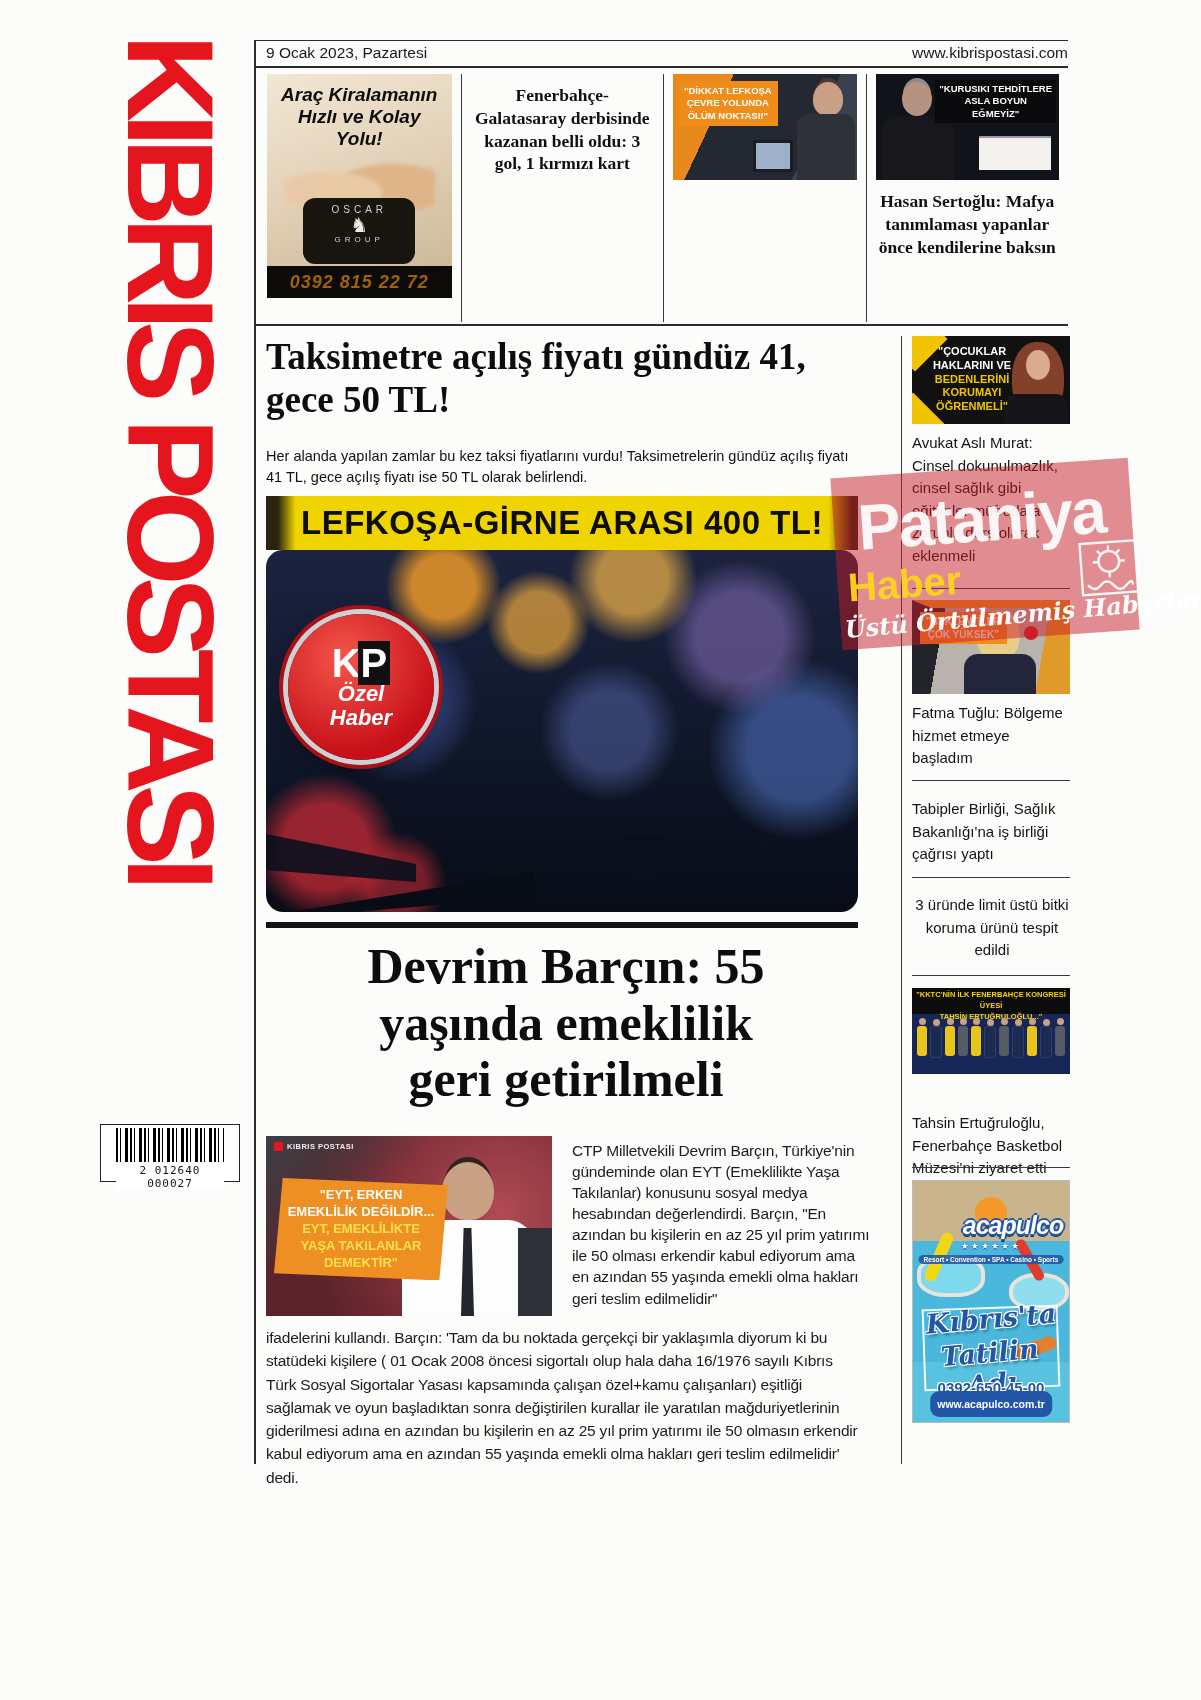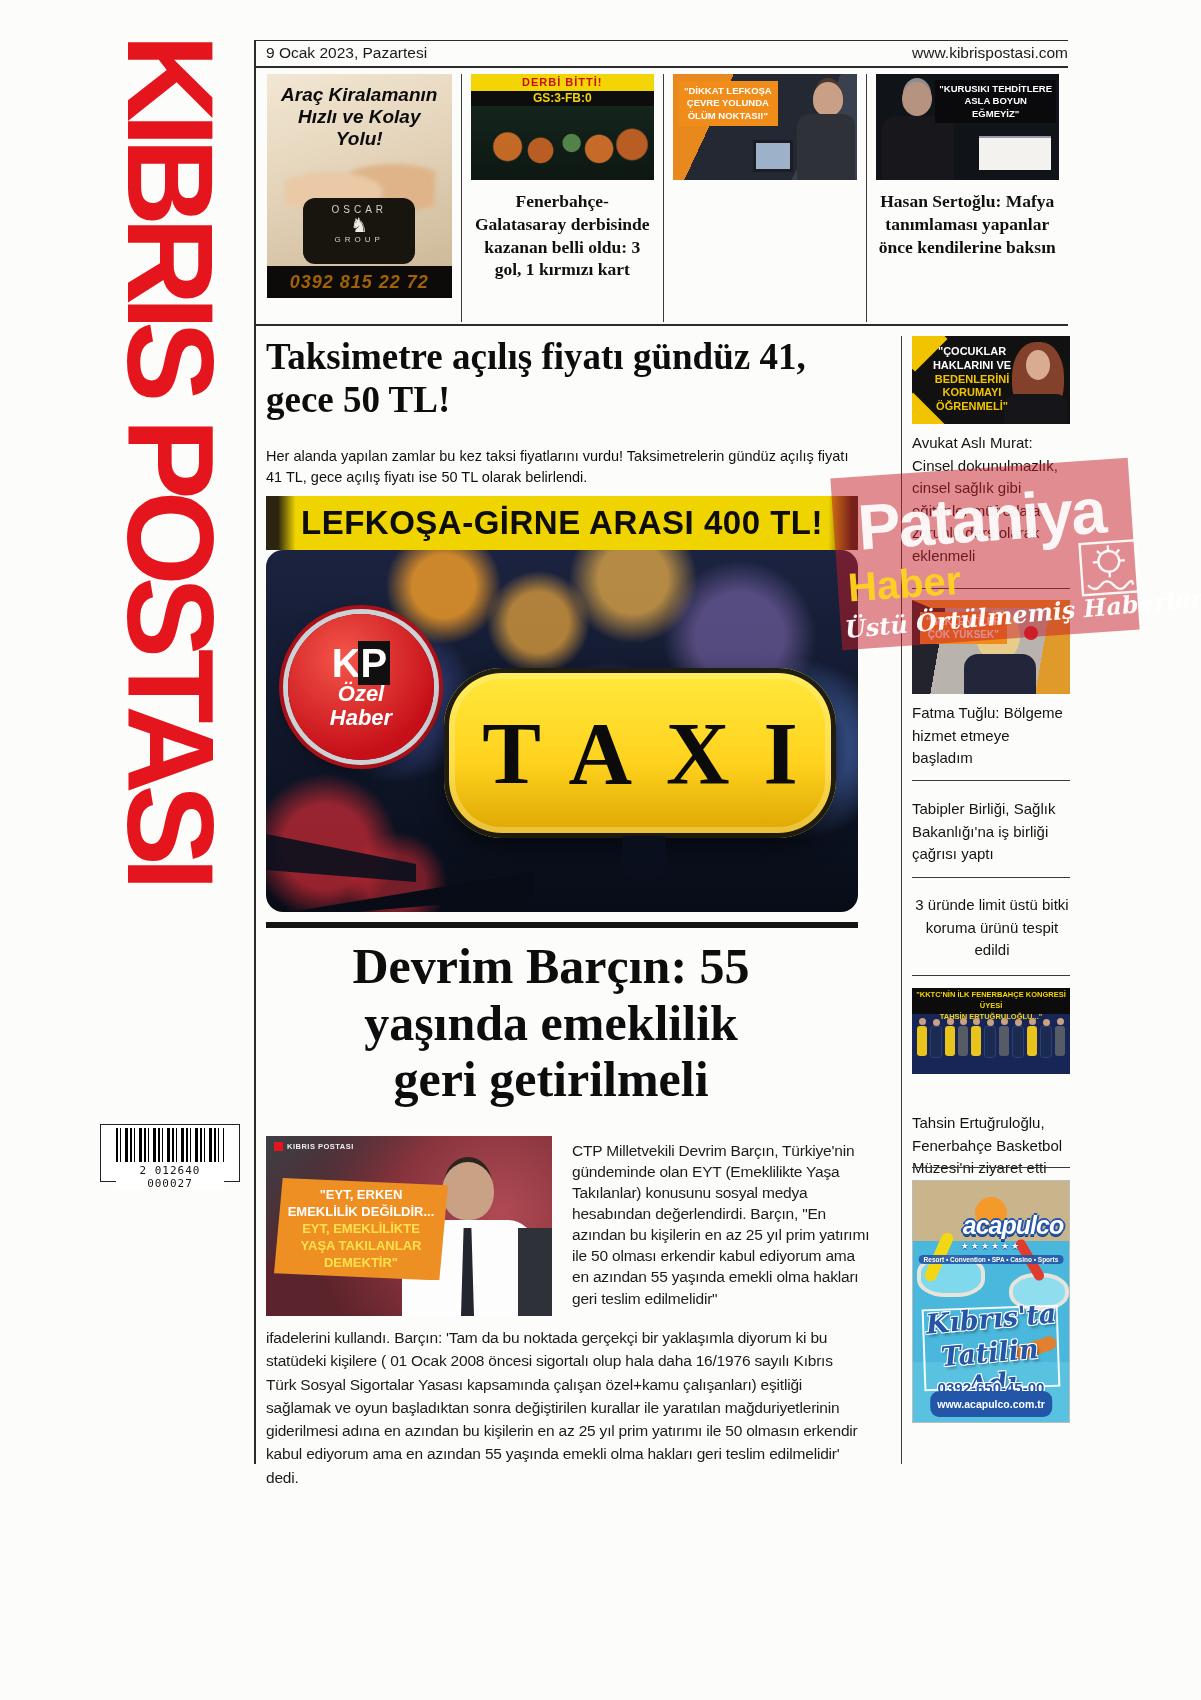--- a/index.html
+++ b/index.html
@@ -132,21 +132,21 @@
     letter-spacing:34px;text-indent:34px;color:#0b0b0b;}
   .taxi-foot{position:absolute;left:356px;top:286px;width:44px;height:42px;background:#0a0f1e;
     border-radius:4px 4px 10px 10px;}
   .taxi-wiper{position:absolute;left:-12px;bottom:-6px;width:280px;height:96px;background:#080c16;
     clip-path:polygon(0 100%,100% 52%,100% 78%,10% 100%);}
   .taxi-wiper2{position:absolute;left:0;bottom:30px;width:150px;height:60px;background:#0a101d;
     clip-path:polygon(0 20%,100% 70%,100% 100%,0 80%);opacity:.9;}
 
   
   .rule-thick{left:266px;top:922px;width:592px;height:6px;background:#141414;}
-  .dev-head{left:255px;top:938px;width:592px;text-align:center;font-family:"Liberation Serif",serif;
+  .dev-head{left:270px;top:938px;width:592px;text-align:center;font-family:"Liberation Serif",serif;
     font-weight:800;font-size:50px;line-height:1.13;color:#0d0d0d;}
   .q-fig{left:266px;top:1136px;width:286px;height:180px;overflow:hidden;
     background:radial-gradient(circle at 82% 42%,#b04a54 0%,#7e2f38 48%,#5b232b 75%),#5b232b;}
   .q-fig::before{content:"";position:absolute;left:0;top:0;width:65%;height:70%;
     background:linear-gradient(135deg,#3c4046 0%,rgba(60,64,70,0) 55%);}
   .q-logo{position:absolute;left:8px;top:6px;display:flex;align-items:center;gap:4px;
     color:#f0f0f0;font-weight:700;font-size:7.5px;letter-spacing:.5px;}
   .q-logo i{width:9px;height:9px;background:#e4151d;display:inline-block;}
   .q-box{position:absolute;left:8px;top:42px;width:162px;background:#ee8f23;padding:9px 6px;
     clip-path:polygon(5% 0,100% 7%,95% 100%,0 93%);text-align:center;font-weight:800;
@@ -283,25 +283,20 @@
         <div class="oscar-logo">
           <div class="oscar-brand">OSCAR</div>
           <div class="oscar-horse">♞</div>
           <div class="oscar-sub">GROUP</div>
         </div>
         <div class="oscar-phone">0392 815 22 72</div>
       </div>
     </div>
 
     <div class="cell">
-      <div class="derby">
-        <div class="derby-strip1">DERBİ BİTTİ!</div>
-        <div class="derby-strip2">GS:3-FB:0</div>
-        <div class="derby-scene"></div>
-      </div>
       <div class="cell-head">Fenerbahçe-Galatasaray derbisinde kazanan belli oldu: 3 gol, 1 kırmızı kart</div>
     </div>
 
     <div class="cell">
       <div class="bertug">
         <div class="bertug-box pre">"DİKKAT LEFKOŞA
 ÇEVRE YOLUNDA
 ÖLÜM NOKTASI!"</div>
         <div class="bertug-head"></div>
         <div class="bertug-body"></div>
@@ -326,23 +321,20 @@
 gece 50 TL!</div>
   <div class="abs lead-stand">Her alanda yapılan zamlar bu kez taksi fiyatlarını vurdu! Taksimetrelerin gündüz açılış fiyatı 41 TL, gece açılış fiyatı ise 50 TL olarak belirlendi.</div>
 
   <div class="abs taxi-fig">
     <div class="taxi-banner">LEFKOŞA-GİRNE ARASI 400 TL!</div>
     <div class="taxi-body">
       <div class="kp-badge">
         <div class="kp-mark"><span>K</span><span class="kp-p">P</span></div>
         <div class="kp-script">Özel</div>
         <div class="kp-script">Haber</div>
-      </div>
-      <div class="taxi-sign">
-        <span class="taxi-sign-text">TAXI</span>
       </div>
       <div class="taxi-foot"></div>
       <div class="taxi-wiper"></div>
       <div class="taxi-wiper2"></div>
     </div>
   </div>
 
   <div class="abs rule-thick"></div>
   <div class="abs dev-head pre">Devrim Barçın: 55
 yaşında emeklilik

